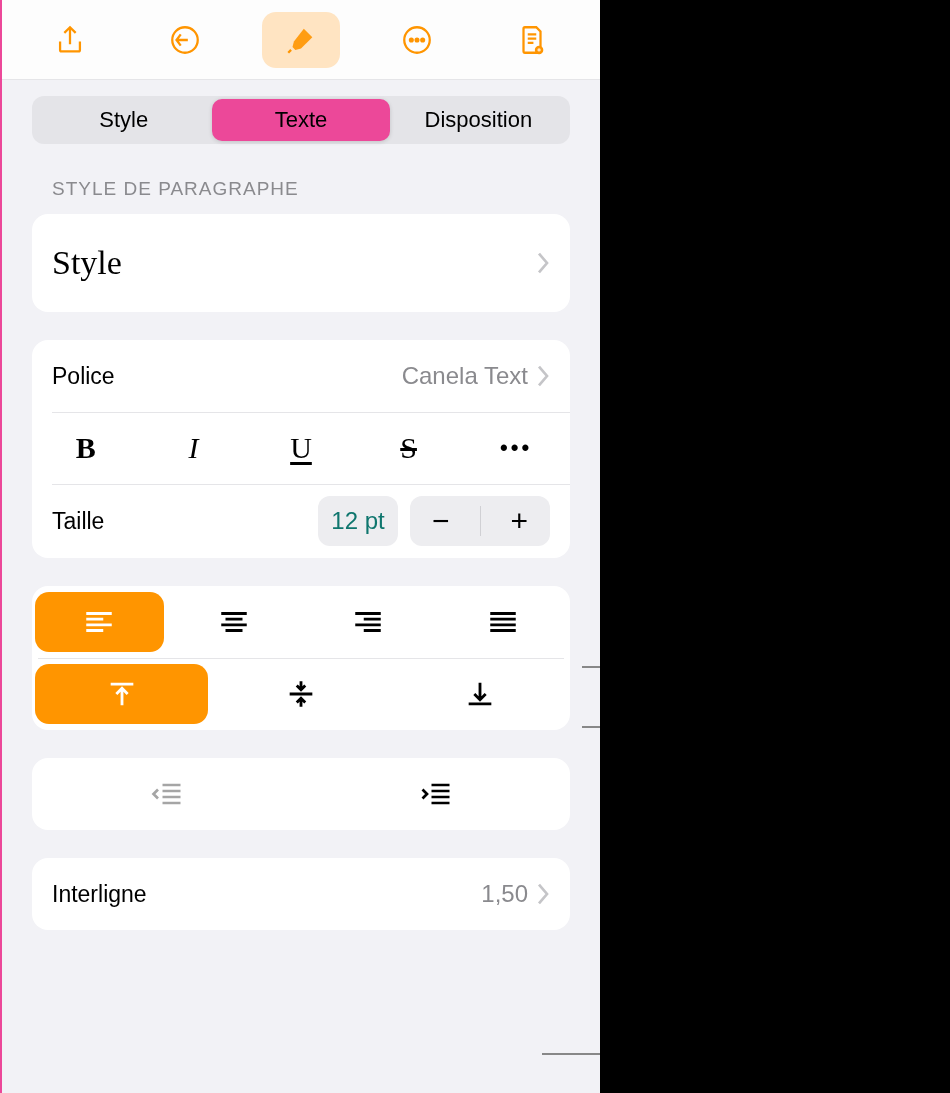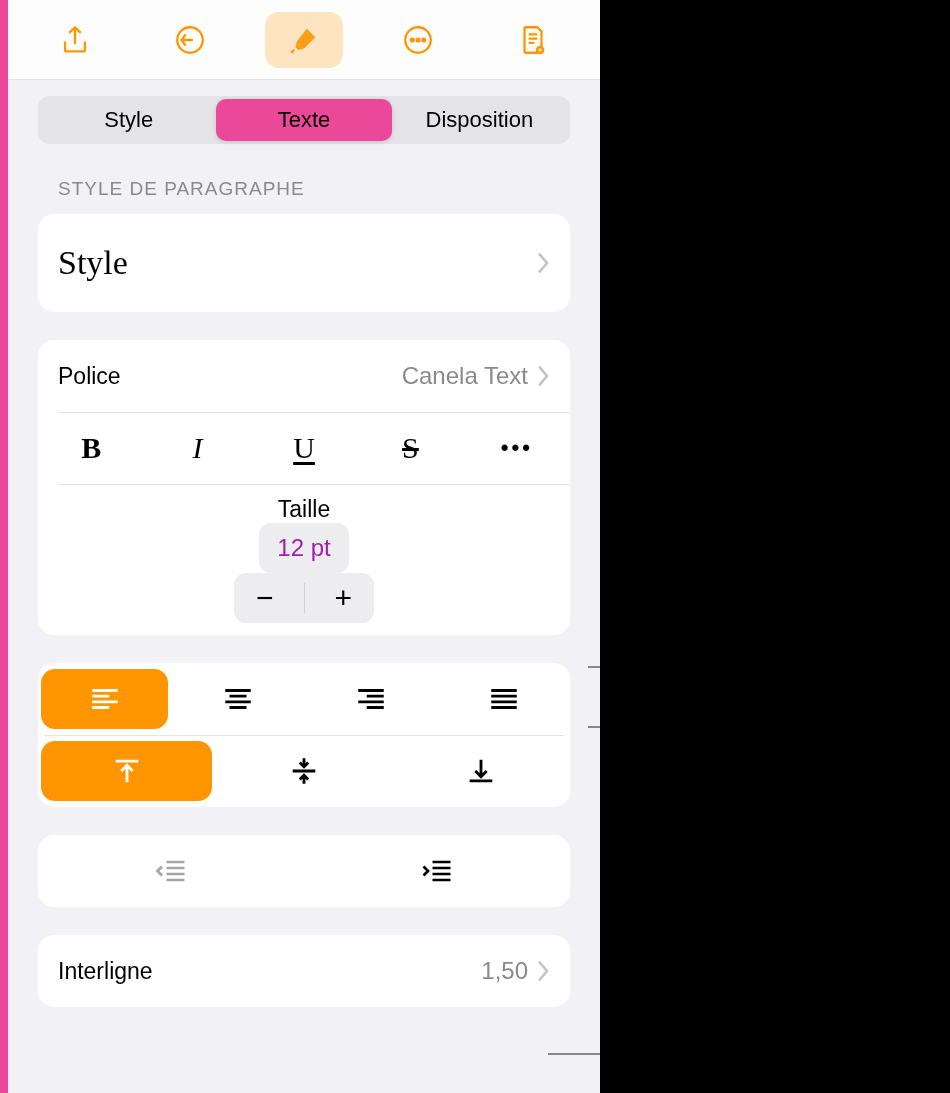--- a/index.html
+++ b/index.html
@@ -8,21 +8,21 @@
     background: #000;
     width: 950px;
     height: 1093px;
     position: relative;
   }
   .panel {
     width: 600px;
     height: 1093px;
     background: #f2f2f6;
     position: relative;
-    border-left: 8px solid #ec4899;
+    border-left: 2px solid #ec4899;
   }
   
   .toolbar {
     height: 80px;
     display: flex;
     align-items: center;
     justify-content: space-around;
     padding: 0 10px;
     background: #fdfdfd;
     border-bottom: 1px solid #e5e5e8;
@@ -126,37 +126,37 @@
     font-size: 30px;
     color: #000;
     cursor: pointer;
   }
   .fs-bold { font-weight: 800; font-family: Georgia, serif;}
   .fs-italic { font-style: italic; font-family: Georgia, serif; font-weight:500;}
   .fs-underline { text-decoration: underline; font-family: Georgia, serif; font-weight:500; text-underline-offset:4px;}
   .fs-strike { text-decoration: line-through; font-family: Georgia, serif; font-weight:500;}
   .fs-ellipsis { letter-spacing: 3px; font-weight: 700; font-size:22px;}
   
-  .size-row { display:flex; align-items:center; padding:12px 20px; position:relative;flex-direction:column;}
+  .size-row { display:flex; align-items:center; padding:12px 20px; position:relative;}
   .size-row::before{
     content:'';
     position:absolute;
     top:0; left:20px; right:0;
     height:1px;
     background:#e5e5e8;
   }
   .pill {
     background: #ededf0;
     border-radius: 12px;
     height: 50px;
     display: flex;
     align-items: center;
     justify-content: center;
   }
-  .size-val { width: 90px; font-size: 24px; color:#a21caf; margin-right:12px;margin-left:12px;}
+  .size-val { width: 80px; font-size: 24px; color:#0f766e; margin-right:12px;margin-left:12px;}
   .stepper { width: 140px; justify-content: space-between; padding: 0 22px; position:relative;}
   .stepper::after{content:'';position:absolute;top:10px;bottom:10px;left:50%;width:1px;background:#d0d0d4;}
   .stepper span { font-size: 30px; color:#000; font-weight:300; cursor:pointer;}
   
   .color-swatch {
     width: 108px;
     height: 44px;
     background: #000;
     border-radius: 22px;
     margin-right: 20px;

